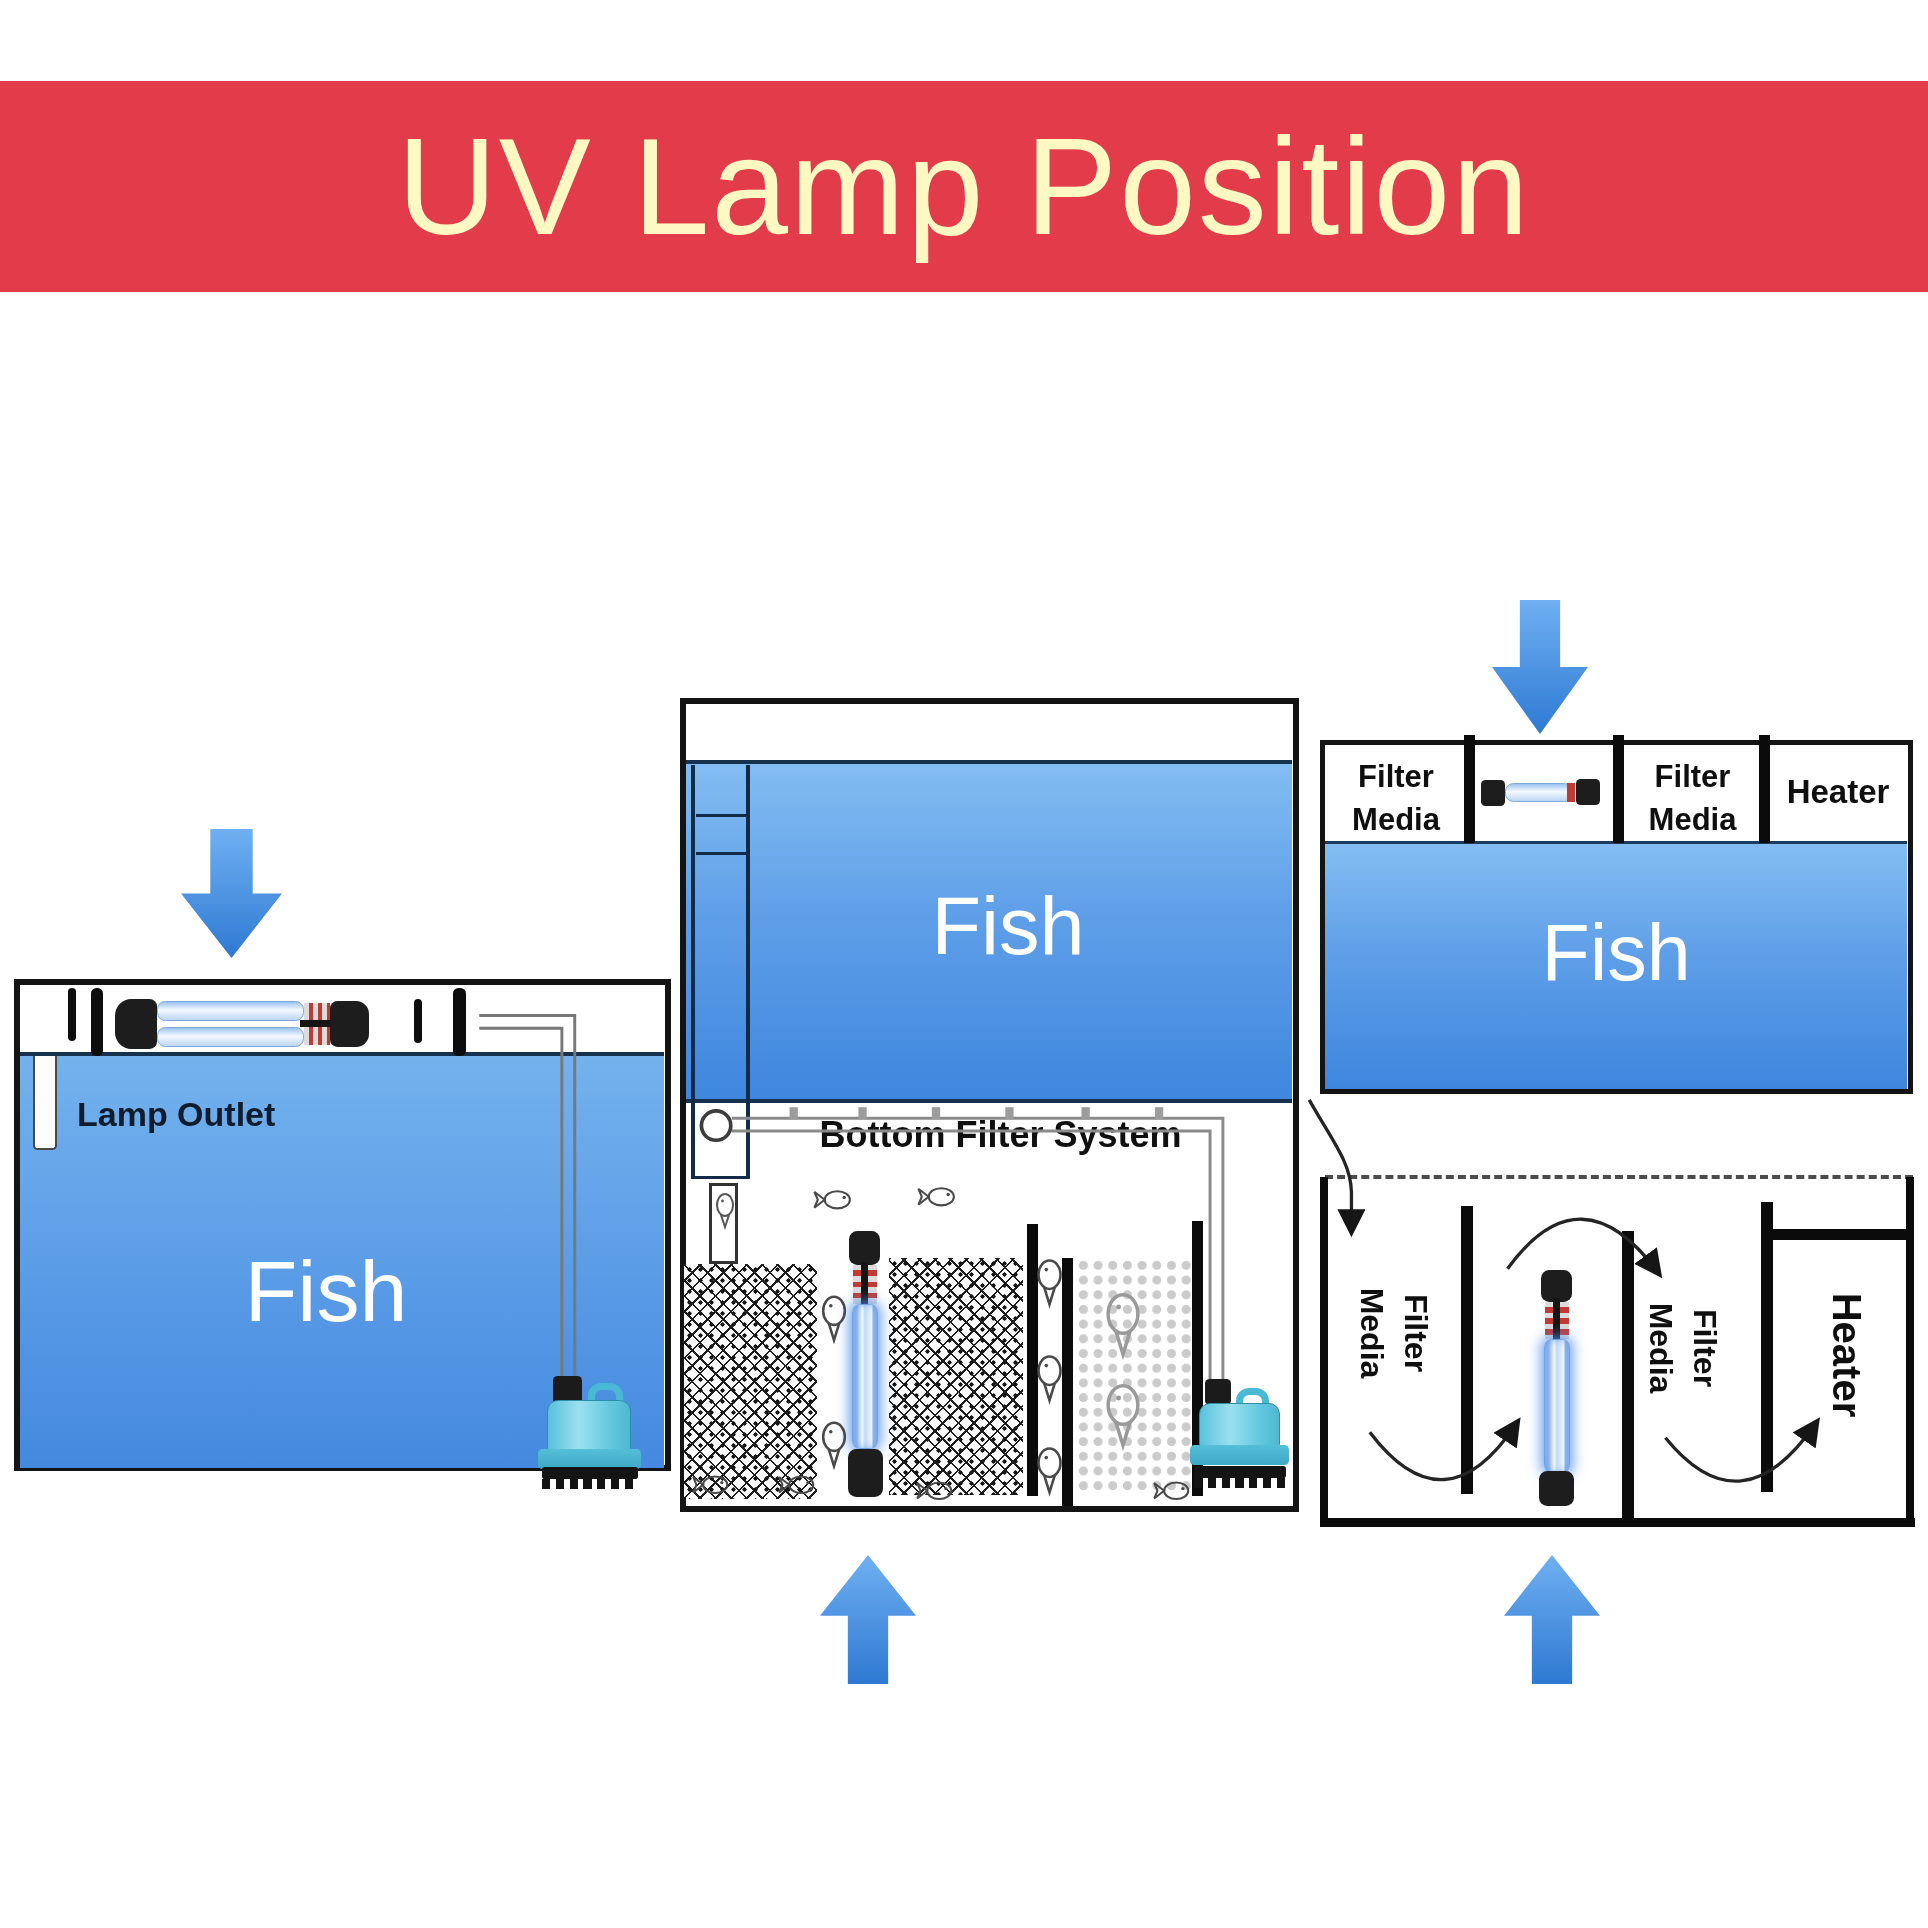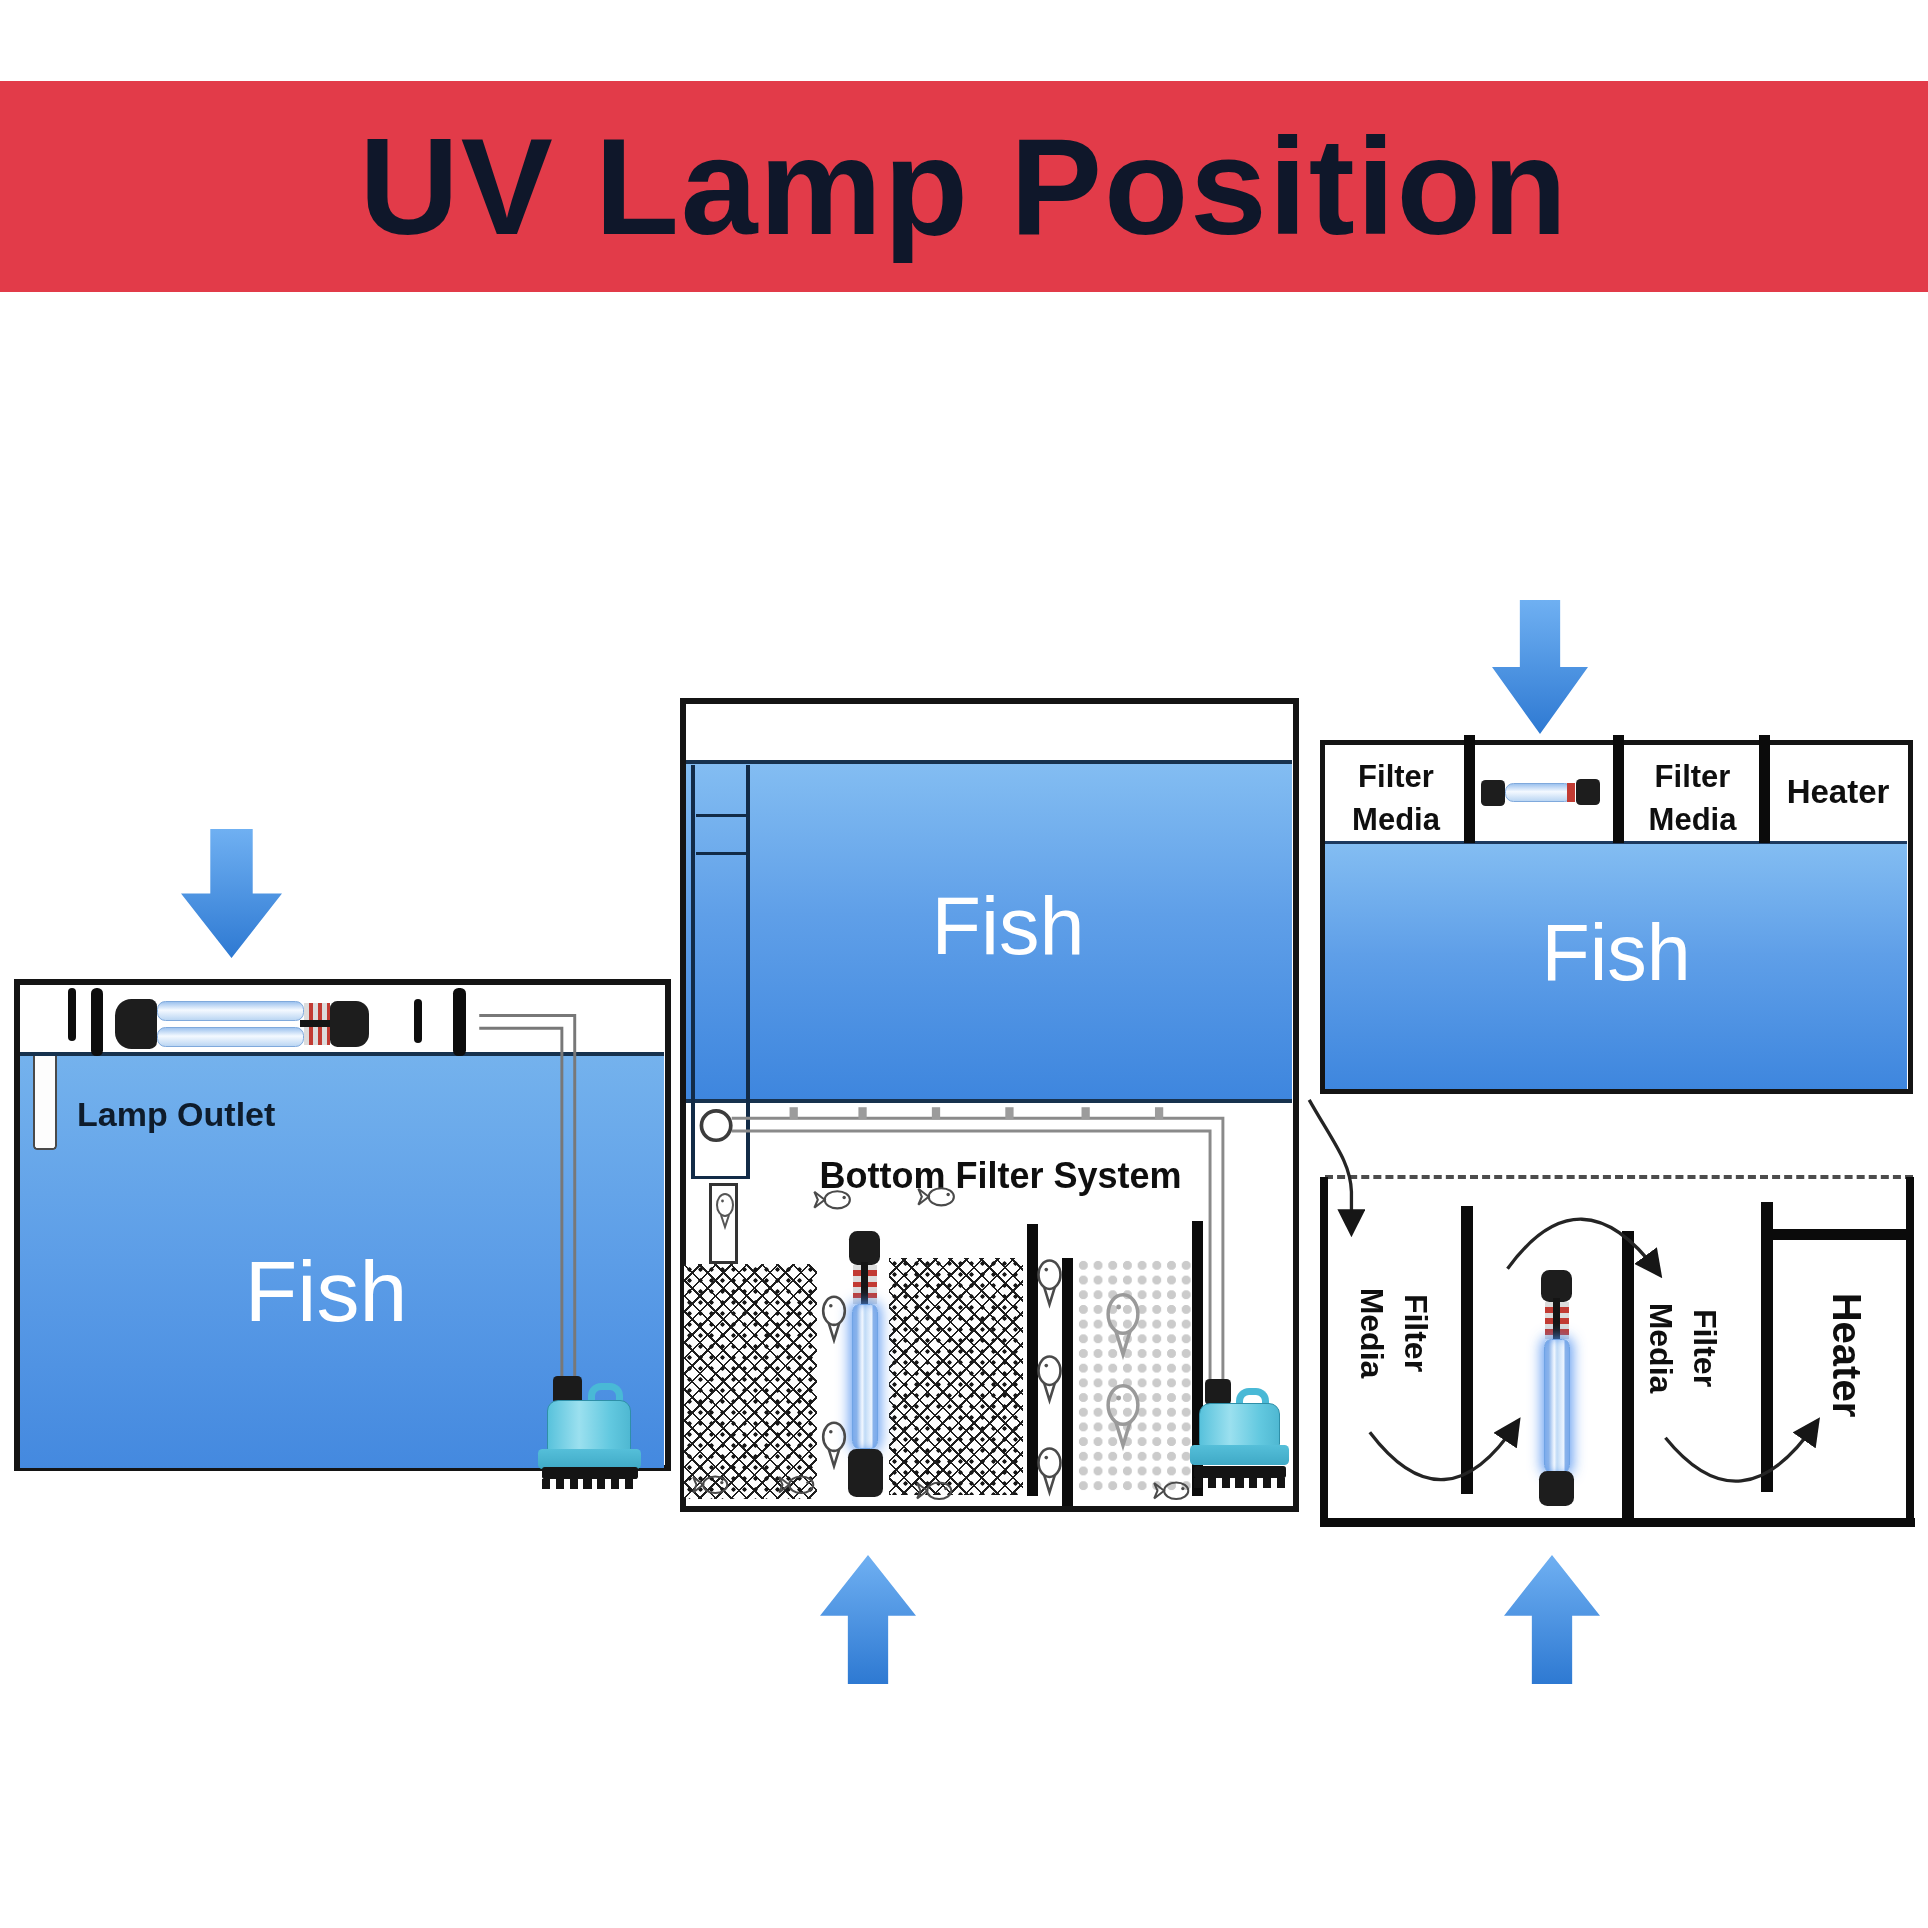--- a/index.html
+++ b/index.html
@@ -16,21 +16,21 @@
     --lamp-glow:#4D8FF0;
   }
   html,body{margin:0;padding:0;background:#fff;}
   .canvas{position:relative;width:1928px;height:1928px;background:#ffffff;overflow:hidden;
           font-family:"Liberation Sans", sans-serif;}
   .abs{position:absolute;}
 
   
   .banner{left:0;top:81px;width:1928px;height:211px;background:var(--banner-red);
           display:flex;align-items:center;justify-content:center;}
-  .banner-title{color:#0f172a;font-size:138px;font-weight:700;letter-spacing:1.8px;}
+  .banner-title{color:#fef9c3;font-size:138px;font-weight:400;letter-spacing:1.8px;}
 
   
   .frame{border:6.4px solid var(--line-black);background:#fff;box-sizing:border-box;}
 
   
   .water{background:linear-gradient(180deg,var(--water-light) 0%,var(--water-mid) 45%,var(--water-dark) 100%);}
   .water-line{border-top:4.6px solid #17324E;}
 
   .fish-label{color:#fff;font-weight:400;text-align:center;}
 
@@ -132,21 +132,21 @@
 
   <div class="abs" style="left:709px;top:1183px;width:29px;height:81px;border:3.7px solid #333;box-sizing:border-box;background:#fff;"></div>
   <div class="abs fish-icon" style="left:713px;top:1190px;width:24px;height:40px;">
     <svg viewBox="0 0 24 40">
         <ellipse cx="12" cy="15" rx="8" ry="11" fill="none" stroke="#555" stroke-width="2"></ellipse>
         <path d="M8 25 L12 37 L16 25" fill="none" stroke="#555" stroke-width="2"></path>
         <circle cx="9.5" cy="11" r="1.4" fill="#555"></circle>
       </svg>
   </div>
 
-  <div class="abs lbl" style="left:817px;top:1155px;width:367px;font-size:36px;">Bottom Filter System</div>
+  <div class="abs lbl" style="left:817px;top:1114px;width:367px;font-size:36px;">Bottom Filter System</div>
 
   <div class="abs mesh-x" style="left:684px;top:1264px;width:133px;height:235px;"></div>
   <div class="abs mesh-x" style="left:889px;top:1258px;width:134px;height:237px;"></div>
   <div class="abs mesh-dots" style="left:1076px;top:1258px;width:116px;height:237px;"></div>
 
   <div class="abs bold-bar" style="left:1027px;top:1224px;width:11px;height:272px;"></div>
   <div class="abs bold-bar" style="left:1062px;top:1258px;width:11px;height:248px;"></div>
   <div class="abs bold-bar" style="left:1192px;top:1221px;width:11px;height:275px;"></div>
 
   <div class="abs cap" style="left:849px;top:1231px;width:31px;height:34px;border-radius:8.3px;"></div>

